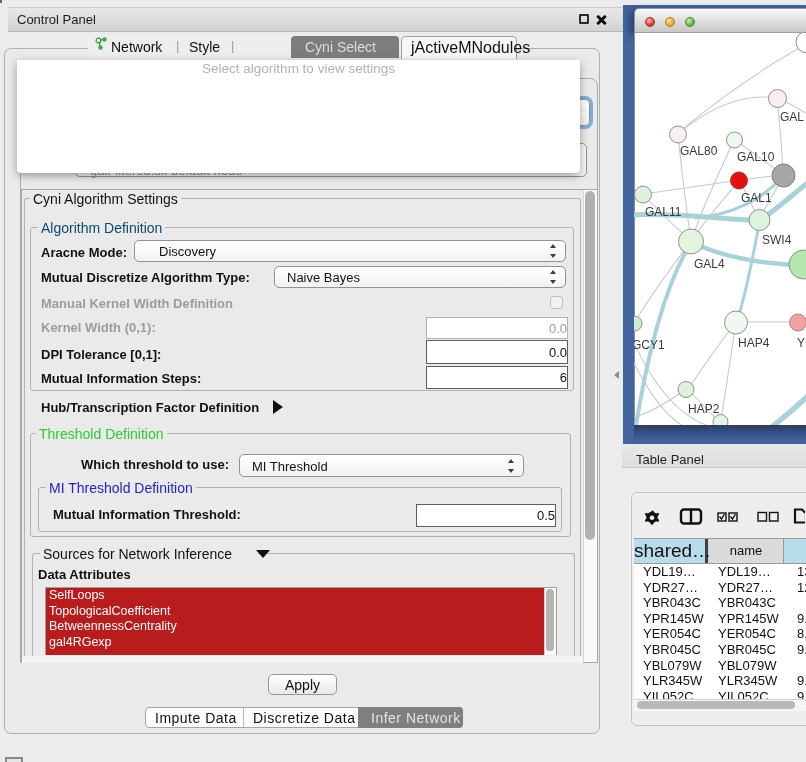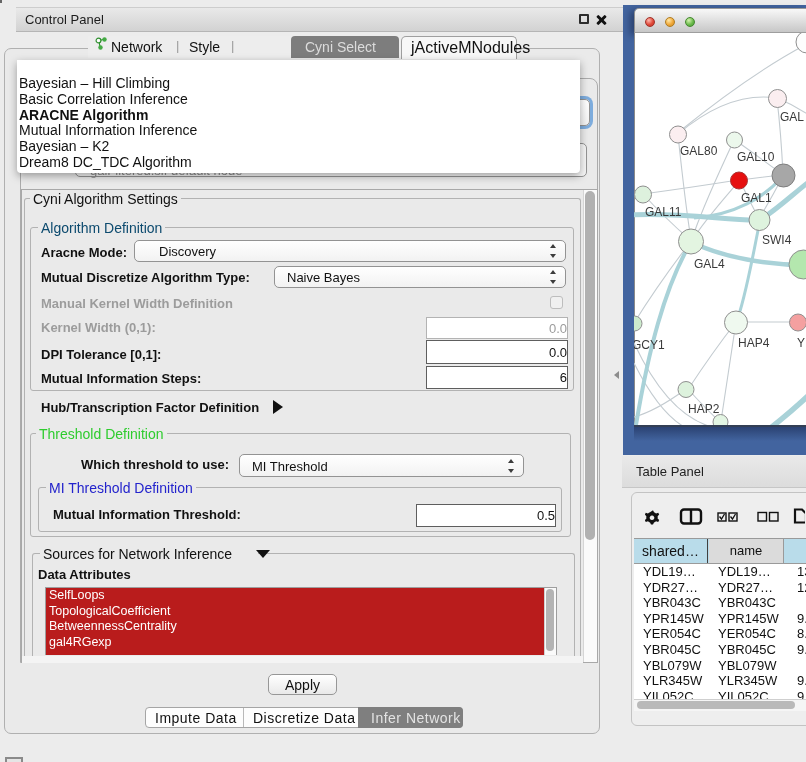--- a/index.html
+++ b/index.html
@@ -16,21 +16,21 @@
 .carr { position:absolute; right:7px; top:50%; width:8px; height:14px; transform:translateY(-50%); }
 .carr:before { content:""; position:absolute; left:0; top:0; border-left:3.5px solid transparent; border-right:3.5px solid transparent; border-bottom:4.5px solid #3c3c3c; }
 .carr:after { content:""; position:absolute; left:0; bottom:0; border-left:3.5px solid transparent; border-right:3.5px solid transparent; border-top:4.5px solid #3c3c3c; }
 .fld { position:absolute; background:#fff; font-size:13px; text-align:right; line-height:21px; }
 </style>
 </head>
 <body>
 
 <div class="abs" style="left:0;top:0;width:2px;height:3px;background:#666;"></div>
 
-<div class="abs" style="left:16px;top:7px;width:620px;height:25px;background:linear-gradient(#e9e9e9,#d2d2d2);border-top:1px solid #cdcdcd;border-bottom:1px solid #b5b5b5;">
+<div class="abs" style="left:8px;top:7px;width:620px;height:25px;background:linear-gradient(#e9e9e9,#d2d2d2);border-top:1px solid #cdcdcd;border-bottom:1px solid #b5b5b5;">
   <div class="abs" style="left:9px;top:4px;font-size:13px;color:#1c1c1c;">Control Panel</div>
 </div>
 
 <div class="abs" style="left:579px;top:14px;width:10px;height:10px;border:2px solid #2b2b2b;border-radius:1px;"></div>
 <div class="abs" style="left:596px;top:15px;width:10px;height:10px;">
   <div class="abs" style="left:4px;top:-1px;width:3px;height:12px;background:#111;border-radius:1px;transform:rotate(45deg);"></div>
   <div class="abs" style="left:4px;top:-1px;width:3px;height:12px;background:#111;border-radius:1px;transform:rotate(-45deg);"></div>
 </div>
 
 <div class="abs" style="left:4px;top:48px;width:596px;height:686px;border:1px solid #b0b0b0;border-radius:7px;background:#eaeaea;"></div>
@@ -132,28 +132,21 @@
 <div class="abs" style="left:268px;top:674px;width:69px;height:21px;border:1px solid #979797;border-radius:5px;background:linear-gradient(#ffffff,#e9e9e9);font-size:14px;text-align:center;line-height:20px;">Apply</div>
 
 <div class="abs" style="left:145px;top:707px;width:318px;height:21px;background:#fdfdfd;border:1px solid #a5a5a5;border-radius:4px;"></div>
 <div class="abs" style="left:155px;top:710px;font-size:14px;letter-spacing:0.5px;">Impute Data</div>
 <div class="abs" style="left:243px;top:708px;width:1px;height:19px;background:#b9b9b9;"></div>
 <div class="abs" style="left:253px;top:710px;font-size:14px;letter-spacing:0.5px;">Discretize Data</div>
 <div class="abs" style="left:358px;top:707px;width:105px;height:21px;background:#7f7f7f;border-radius:0 4px 4px 0;"></div>
 <div class="abs" style="left:371px;top:710px;font-size:14px;letter-spacing:0.5px;color:#e3e3e3;">Infer Network</div>
 
 <div class="abs" style="left:17px;top:60px;width:563px;height:113px;background:#fff;border-radius:0 0 4px 4px;box-shadow:0 3px 8px rgba(0,0,0,0.35);">
-  <div class="abs" style="left:2px;top:16px;font-size:14px;line-height:15.75px;white-space:nowrap;">
-    Bayesian – Hill Climbing<br>
-    Basic Correlation Inference<br>
-    <span class="b">ARACNE Algorithm</span><br>
-    Mutual Information Inference<br>
-    Bayesian – K2<br>
-    Dream8 DC_TDC Algorithm
-  </div>
+  <div class="abs" style="left:0;top:1px;width:100%;text-align:center;font-size:13.5px;color:#b2b2b2;">Select algorithm to view settings</div>
 </div>
 
 <div class="abs" style="left:614px;top:371px;width:0;height:0;border-top:4px solid transparent;border-bottom:4px solid transparent;border-right:5px solid #8d8d8d;"></div>
 
 <div class="abs" style="left:623px;top:5px;width:183px;height:450px;background:#42649f;"></div>
 
 <div class="abs" style="left:634px;top:8px;width:172px;height:25px;background:linear-gradient(#f8f8f8,#c7c7c7);border-top:1px solid #9a9a9a;border-left:1px solid #909090;border-bottom:1px solid #9e9e9e;border-radius:5px 0 0 0;box-shadow:-4px 2px 7px rgba(0,0,20,0.35);"></div>
 <div class="abs" style="left:644.5px;top:16.5px;width:10px;height:10px;border-radius:50%;background:radial-gradient(circle at 35% 30%, #ffb9b0, #e04a3a 55%, #c03327);border:1px solid #a03028;"></div>
 <div class="abs" style="left:664.5px;top:16.5px;width:10px;height:10px;border-radius:50%;background:radial-gradient(circle at 35% 30%, #ffe9a8, #f0a83a 55%, #cc8a22);border:1px solid #b07c20;"></div>
 <div class="abs" style="left:684.5px;top:16.5px;width:10px;height:10px;border-radius:50%;background:radial-gradient(circle at 35% 30%, #d6f2b0, #6cbb4d 55%, #4a9933);border:1px solid #44882f;"></div>
@@ -221,21 +214,21 @@
     <text x="60" y="235">GAL4</text>
     <text x="-2" y="316">GCY1</text>
     <text x="104" y="314">HAP4</text>
     <text x="163" y="314">Y</text>
     <text x="54" y="380">HAP2</text>
   </g>
 </svg>
 
 <div class="abs" style="left:634px;top:427px;width:172px;height:14px;background:linear-gradient(rgba(15,25,60,0.45),rgba(15,25,60,0));"></div>
 
-<div class="abs" style="left:622px;top:456px;width:184px;height:32px;background:linear-gradient(#e9e9e9,#dcdcdc);border-bottom:1px solid #c6c6c6;">
+<div class="abs" style="left:622px;top:444px;width:184px;height:24px;background:linear-gradient(#e9e9e9,#dcdcdc);border-bottom:1px solid #c6c6c6;">
   <div class="abs" style="left:14px;top:8px;font-size:13px;color:#222;">Table Panel</div>
 </div>
 
 <div class="abs" style="left:631px;top:492px;width:185px;height:234px;border:1px solid #c3c3c3;border-radius:6px;background:#eeeeee;"></div>
 
 <svg class="abs" style="left:645px;top:508px;" width="160" height="18" viewBox="0 0 160 18">
   <g fill="#111">
     <path d="M8,2.2 l1,2 a5,5 0 0 1 2,1.2 l2.2-0.6 1,1.8 -1.6,1.6 a5,5 0 0 1 0,2.3 l1.6,1.6 -1,1.8 -2.2-0.6 a5,5 0 0 1 -2,1.2 l-1,2 -2,0 -1-2 a5,5 0 0 1 -2-1.2 l-2.2,0.6 -1-1.8 1.6-1.6 a5,5 0 0 1 0-2.3 l-1.6-1.6 1-1.8 2.2,0.6 a5,5 0 0 1 2-1.2 z M7,7.5 a2.3,2.3 0 1 0 0.01,0 z" fill-rule="evenodd"></path>
   </g>
   <rect x="36" y="1.5" width="20" height="14" rx="3" fill="none" stroke="#111" stroke-width="2.4"></rect>
@@ -245,21 +238,21 @@
     <rect x="84" y="5" width="8" height="8"></rect>
     <path d="M74.5,8.5 l2,2.5 3-5" stroke-width="1.3"></path>
     <path d="M85.5,8.5 l2,2.5 3-5" stroke-width="1.3"></path>
     <rect x="113" y="4.5" width="8.5" height="8.5"></rect>
     <rect x="124.5" y="4.5" width="8.5" height="8.5"></rect>
     <path d="M150,1.5 h7 l4,4 v9 h-11 z" stroke-width="2.2"></path>
   </g>
 </svg>
 
 <div class="abs" style="left:634px;top:538px;width:172px;height:26px;border-top:1px solid #9a9a9a;border-bottom:1px solid #9a9a9a;background:#b9dcea;overflow:hidden;">
-  <div class="abs" style="left:0;top:0;width:74px;height:24px;background:#b9dcea;border-right:1px solid #404040;font-size:14px;text-align:center;line-height:24px;">shared…</div>
+  <div class="abs" style="left:0;top:0;width:74px;height:24px;background:#b9dcea;border-right:3px solid #404040;font-size:19px;text-align:center;line-height:24px;">shared…</div>
   <div class="abs" style="left:75px;top:0;width:75px;height:24px;background:#dbdbdb;border-right:1px solid #9a9a9a;font-size:13px;text-align:center;line-height:24px;">name</div>
 </div>
 
 <div class="abs" style="left:634px;top:564px;width:172px;height:135px;background:#fff;overflow:hidden;font-size:13px;line-height:15.6px;">
   <div class="abs" style="left:9px;top:0;">YDL19…<br>YDR27…<br>YBR043C<br>YPR145W<br>YER054C<br>YBR045C<br>YBL079W<br>YLR345W<br>YIL052C</div>
   <div class="abs" style="left:84px;top:0;">YDL19…<br>YDR27…<br>YBR043C<br>YPR145W<br>YER054C<br>YBR045C<br>YBL079W<br>YLR345W<br>YIL052C</div>
   <div class="abs" style="left:163px;top:0;">13<br>12<br><br>9.<br>8.<br>9.<br><br>9.<br>9.</div>
 </div>
 
 <div class="abs" style="left:634px;top:699px;width:172px;height:12px;background:#f5f5f5;border-top:1px solid #cfcfcf;"></div>

